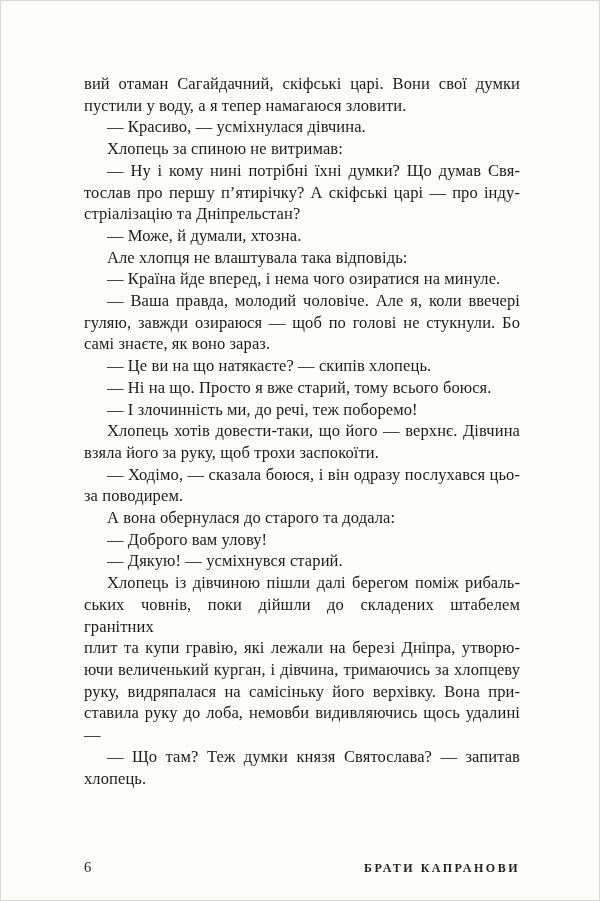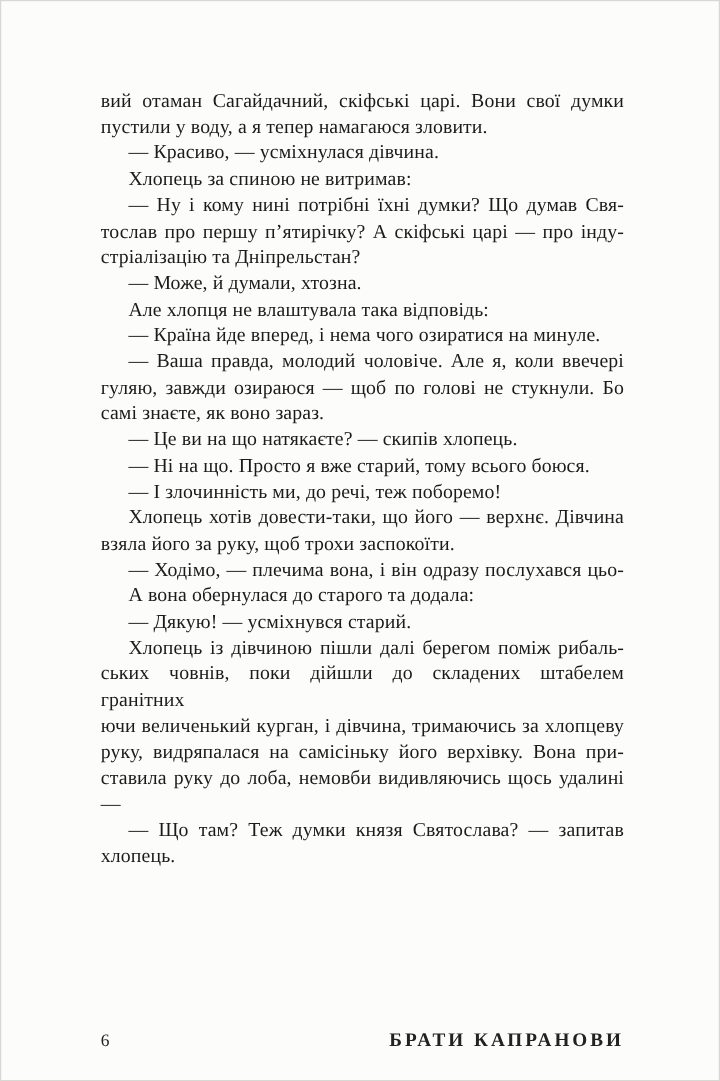--- a/index.html
+++ b/index.html
@@ -46,21 +46,21 @@
     width: 436px;
     display: flex;
     justify-content: space-between;
     align-items: baseline;
   }
   .page-number {
     font-size: 14.5px;
     color: #222;
   }
   .running-title {
-    font-size: 16px;
+    font-size: 12px;
     font-weight: bold;
     letter-spacing: 2.5px;
     color: #222;
   }
 </style>
 </head>
 <body>
 
 <div class="book-page">
   <div class="text-block">
@@ -100,31 +100,36 @@
         <div class="line line-end line-indent">— Ні на що. Просто я вже старий, тому всього боюся.</div>
       </div>
       <div class="paragraph">
         <div class="line line-end line-indent">— І злочинність ми, до речі, теж поборемо!</div>
       </div>
       <div class="paragraph">
         <div class="line line-fill line-indent">Хлопець хотів довести-таки, що його — верхнє. Дівчина</div>
         <div class="line line-end">взяла його за руку, щоб трохи заспокоїти.</div>
       </div>
       <div class="paragraph">
-        <div class="line line-fill line-indent">— Ходімо, — плечима вона, і він одразу послухався цьо-</div>
+        <div class="line line-fill line-indent">— Ходімо, — сказала боюся, і він одразу послухався цьо-</div>
+        <div class="line line-end">за поводирем.</div>
       </div>
       <div class="paragraph">
         <div class="line line-end line-indent">А вона обернулася до старого та додала:</div>
+      </div>
+      <div class="paragraph">
+        <div class="line line-end line-indent">— Доброго вам улову!</div>
       </div>
       <div class="paragraph">
         <div class="line line-end line-indent">— Дякую! — усміхнувся старий.</div>
       </div>
       <div class="paragraph">
         <div class="line line-fill line-indent">Хлопець із дівчиною пішли далі берегом поміж рибаль-</div>
         <div class="line line-fill">ських човнів, поки дійшли до складених штабелем гранітних</div>
+        <div class="line line-fill">плит та купи гравію, які лежали на березі Дніпра, утворю-</div>
         <div class="line line-fill">ючи величенький курган, і дівчина, тримаючись за хлопцеву</div>
         <div class="line line-fill">руку, видряпалася на самісіньку його верхівку. Вона при-</div>
         <div class="line line-fill">ставила руку до лоба, немовби видивляючись щось удалині —</div>
       </div>
       <div class="paragraph">
         <div class="line line-fill line-indent">— Що там? Теж думки князя Святослава? — запитав</div>
         <div class="line line-end">хлопець.</div>
       </div>
     </div>
   <div class="page-footer">

